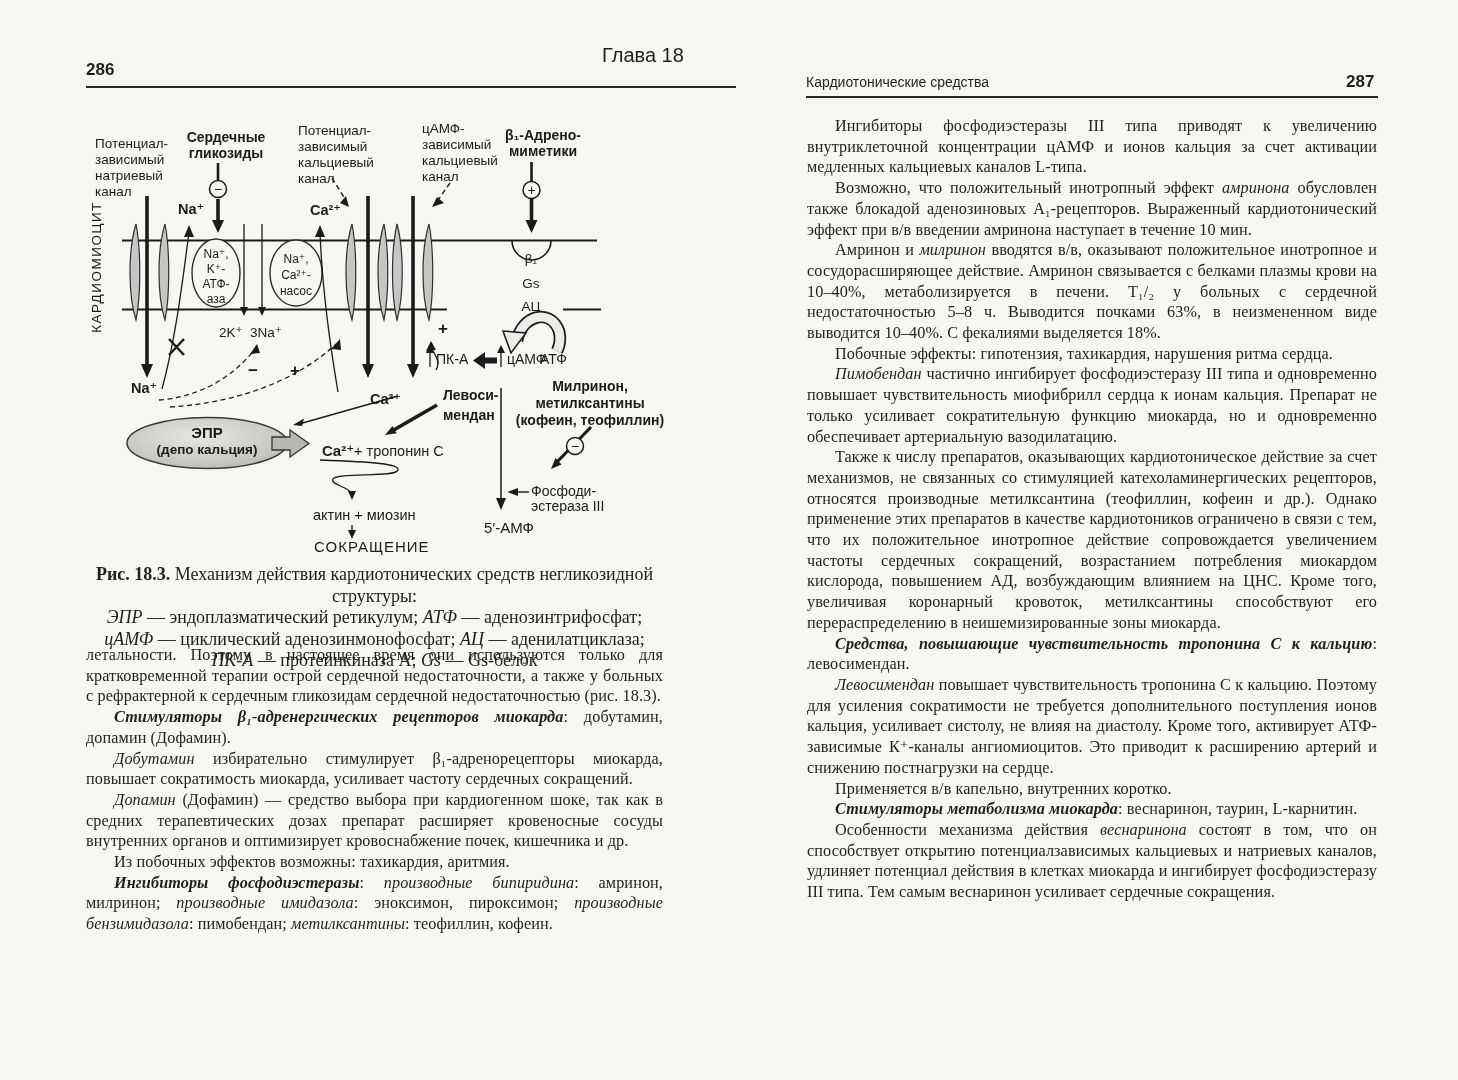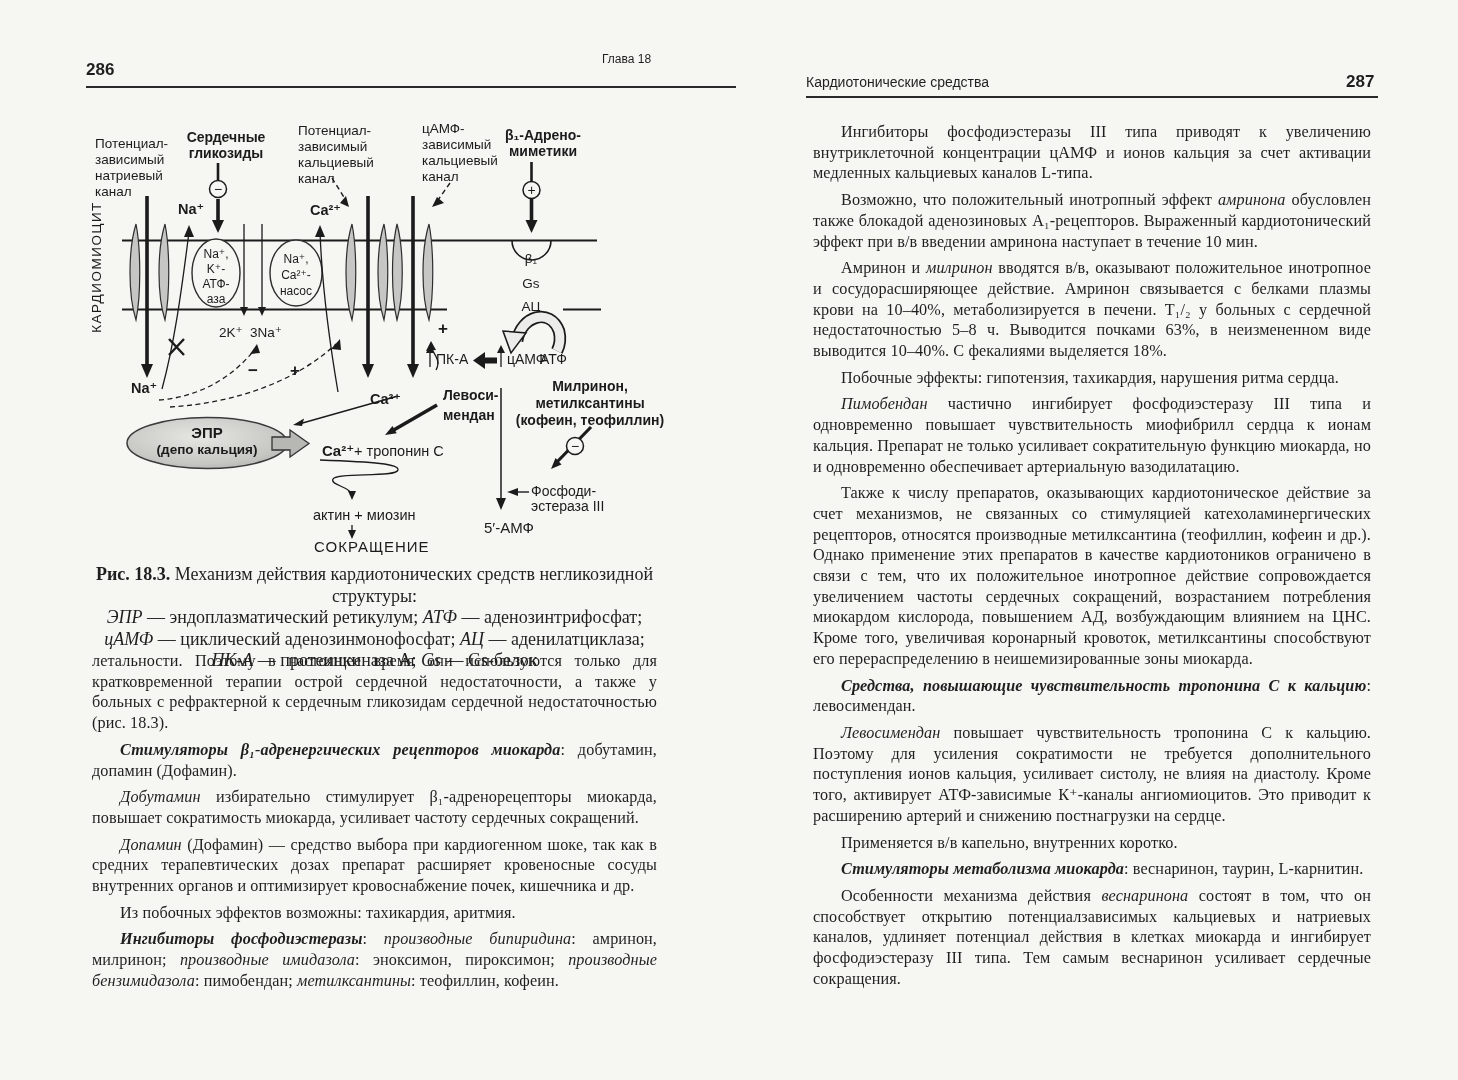--- a/index.html
+++ b/index.html
@@ -9,21 +9,21 @@
     font-family:"Liberation Serif","DejaVu Serif",serif;
   }
   .abs{position:absolute}
   .rule{position:absolute;height:1.6px;background:#2a2a2a}
   .pagenum{font-family:"Liberation Sans","DejaVu Sans",sans-serif;font-weight:bold;font-size:17px}
   .runhead{font-family:"Liberation Sans","DejaVu Sans",sans-serif;font-size:14px}
   .bodytext{
     position:absolute;width:574px;font-size:16.2px;line-height:20.7px;
     text-align:justify;letter-spacing:.1px;
   }
-  .para{margin:6px;text-indent:0}
+  .para{margin:0;text-indent:0}
   .para.ind{text-indent:28px}
   .i{font-style:italic}
   .b{font-weight:bold}
   .bi{font-weight:bold;font-style:italic}
   .caption{
     position:absolute;left:86px;top:564px;width:577px;text-align:center;
     font-size:18px;line-height:21.6px;
   }
   
   svg text{font-family:"Liberation Sans","DejaVu Sans",sans-serif;fill:#1b1b1b}
@@ -37,21 +37,21 @@
   .mid{text-anchor:middle}
   .ln{stroke:#1b1b1b;fill:none}
   .fl{fill:#1b1b1b;stroke:none}
   .dash{stroke-dasharray:5 3.5}
   .cres{fill:#c6c6c4;stroke:#2e2e2e;stroke-width:1.2}
 </style>
 </head>
 <body>
 
 <div class="abs pagenum" style="left:86px;top:60px">286</div>
-<div class="abs runhead" style="left:602px;top:52px;font-size:12px">Глава 18</div>
+<div class="abs runhead" style="left:602px;top:44px;font-size:20px">Глава 18</div>
 <div class="rule" style="left:86px;top:86px;width:650px"></div>
 
 <div class="abs runhead" style="left:806px;top:74px">Кардиотонические средства</div>
 <div class="abs pagenum" style="left:1346px;top:72px">287</div>
 <div class="rule" style="left:806px;top:96px;width:572px"></div>
 
 <svg class="abs" style="left:75px;top:100px" width="690" height="560" viewBox="75 100 690 560">
 
   <defs>
     <radialGradient id="gEpr" cx="45%" cy="38%" r="75%">

